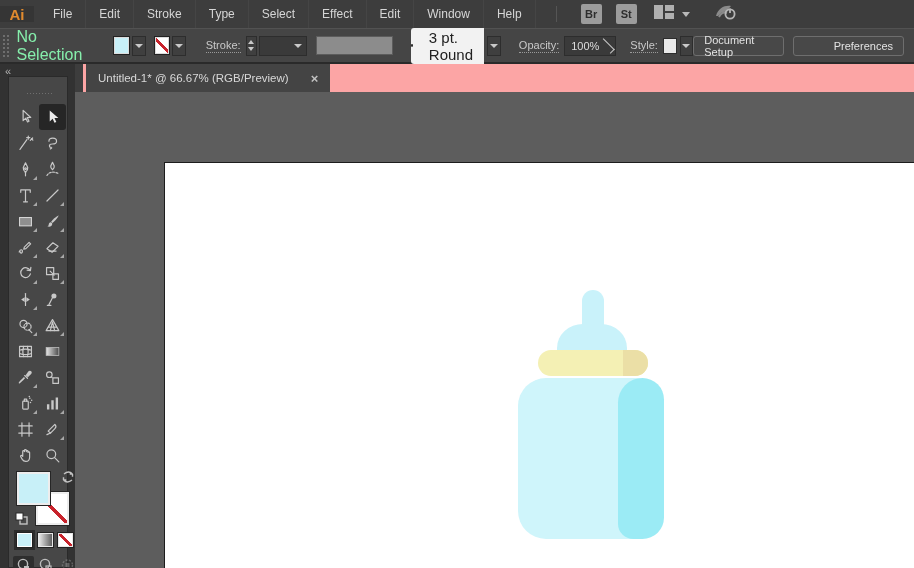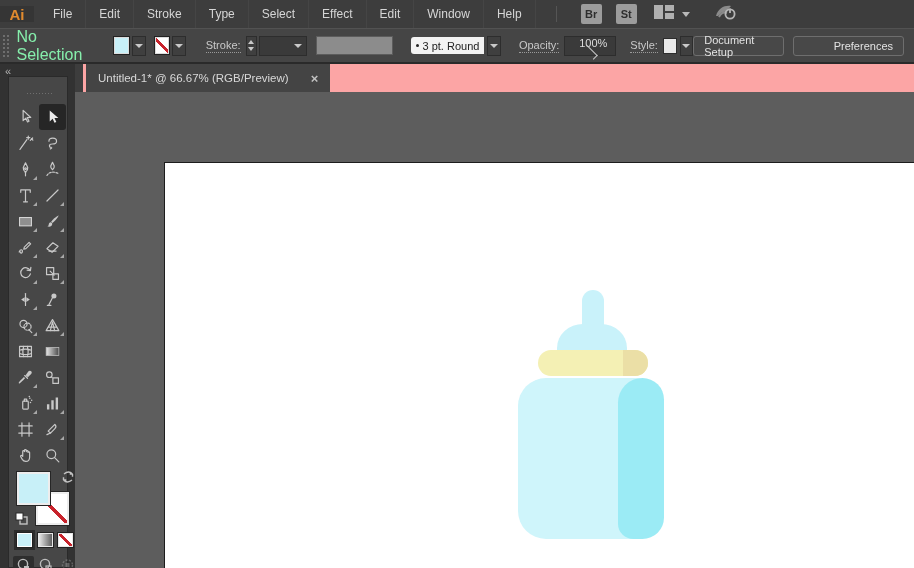--- a/index.html
+++ b/index.html
@@ -46,26 +46,26 @@
   .spinner { margin-left:5px; width:13px; height:20px; background:#3f3f3f; border:1px solid #2d2d2d;
              display:flex; flex-direction:column; align-items:center; justify-content:center; gap:3px; }
   .spin-up { width:0; height:0; border-left:3.5px solid transparent; border-right:3.5px solid transparent;
              border-bottom:4px solid #c9c9c9; }
   .spin-dn { width:0; height:0; border-left:3.5px solid transparent; border-right:3.5px solid transparent;
              border-top:4px solid #c9c9c9; }
   .dd-dark { margin-left:2px; width:56px; height:20px; background:#3a3a3a; border:1px solid #2d2d2d;
              display:flex; align-items:center; justify-content:flex-end; padding-right:4px; }
   .dd-disabled { margin-left:9px; width:92px; height:19px; background:#8c8c8c; border:1px solid #5c5c5c;
                  display:flex; align-items:center; }
-  .brush-pill { margin-left:18px; width:88px; height:17px; background:#f2f2f2; border-radius:3px 0 0 3px;
-                display:flex; align-items:center; justify-content:center; color:#222; font-size:11px; gap:4px; }
+  .brush-pill { margin-left:18px; width:88px; height:36px; background:#f2f2f2; border-radius:3px 0 0 3px;
+                display:flex; align-items:center; justify-content:center; color:#222; font-size:15px; gap:16px; }
   .brush-dot { width:3px; height:3px; background:#222; border-radius:50%; }
   .opacity-lbl { margin-left:18px; }
   .opacity-box { margin-left:5px; width:62px; height:20px; background:#3a3a3a; border:1px solid #2d2d2d;
-                 display:flex; align-items:center; color:#ddd;flex-direction:column; }
+                 display:flex; align-items:center; color:#ddd; }
   .opacity-box span { padding-left:6px; flex:1; }
   .more-btn { width:16px; height:18px; display:flex; align-items:center; justify-content:center; }
   .chev-right { width:6px; height:6px; border-top:1.5px solid #c9c9c9; border-right:1.5px solid #c9c9c9;
                 transform:rotate(45deg); }
   .style-lbl { margin-left:14px; }
   .style-sw { margin-left:5px; width:16px; height:16px; background:#e9e9e9; border:1px solid #2d2d2d; }
   .bar-btn { height:20px; padding:0 10px; background:#484848; border:1px solid #6e6e6e; border-radius:3px;
              color:#e3e3e3; font-size:11px; display:flex; align-items:center; }
   .doc-setup { margin-left:auto; }
   .prefs { margin-left:9px; margin-right:2px;padding-left:40px; }

